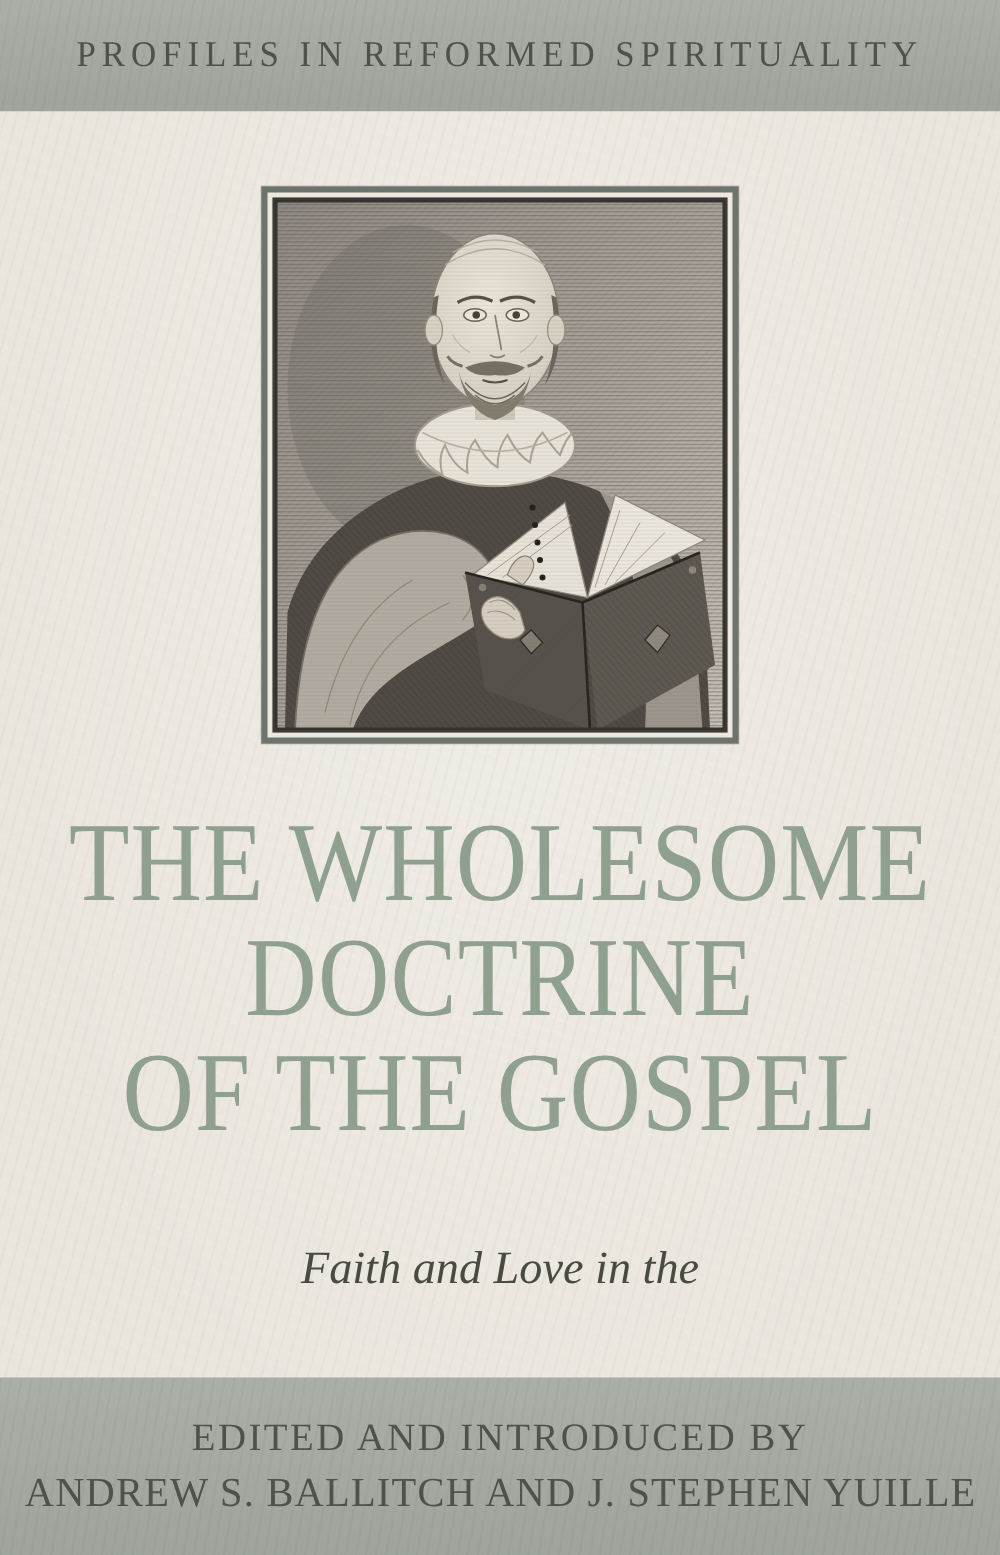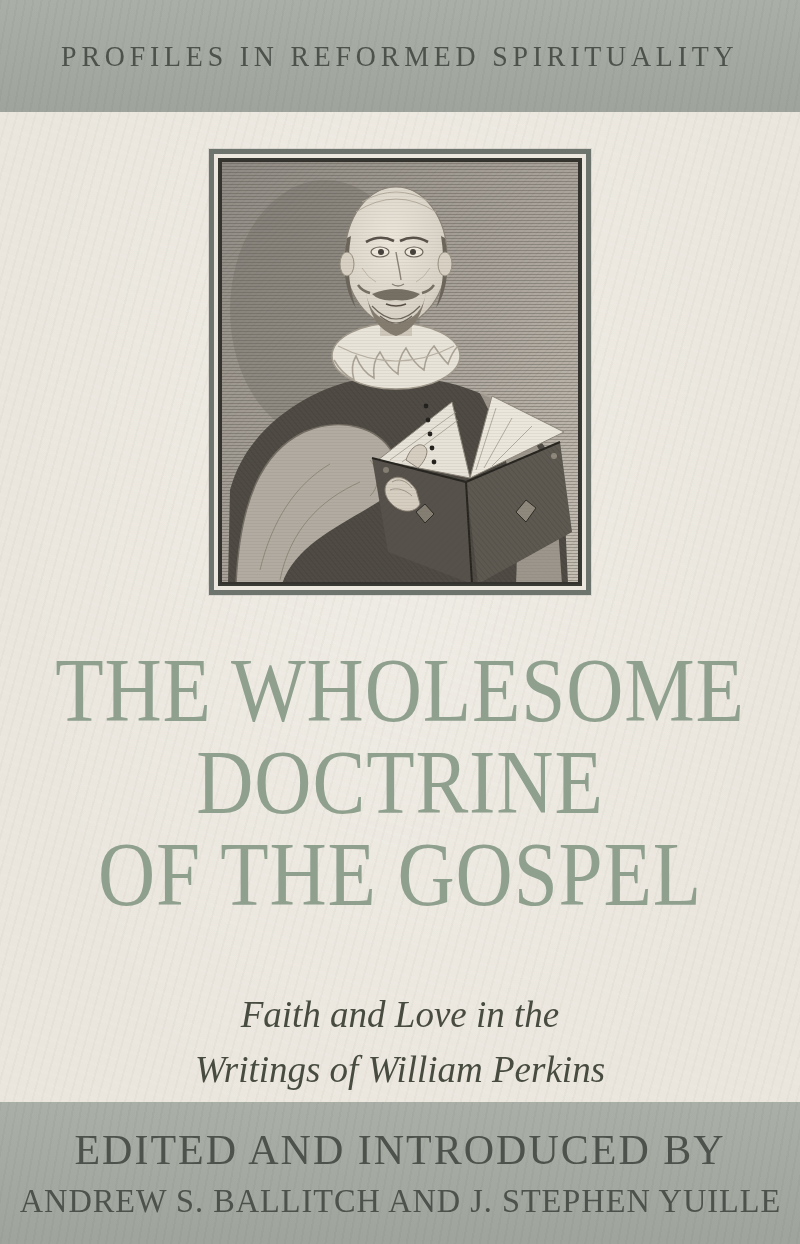--- a/index.html
+++ b/index.html
@@ -17,27 +17,27 @@
   }
   .banner{
     position:absolute;left:0;width:800px;
     background-color:#a5aba2;
     background-image:
       repeating-linear-gradient(100deg, rgba(90,100,90,0.06) 0 2px, rgba(0,0,0,0) 2px 8px),
       linear-gradient(rgba(255,255,255,0.05), rgba(0,0,0,0.04));
     color:#4d524c;
     display:flex;flex-direction:column;align-items:center;justify-content:center;
   }
-  .banner-top{top:0;height:112px;text-align:center;}
+  .banner-top{top:0;height:89px;text-align:center;}
   .banner-bottom{top:1102px;height:142px;gap:9px;}
   .series-text{
     font-size:29px;letter-spacing:5px;white-space:nowrap;
     transform:scaleX(0.96);
   }
-  .credit-line1{font-size:42px;letter-spacing:2px;white-space:nowrap;}
+  .credit-line1{font-size:31px;letter-spacing:2px;white-space:nowrap;}
   .credit-line2{font-size:33px;letter-spacing:1px;white-space:nowrap;transform:scaleX(0.98);}
   .frame{
     position:absolute;left:209px;top:149px;width:382px;height:446px;
     box-sizing:border-box;
     border:5px solid #6d746e;
     background:#ece8df;
     padding:4px;
     box-shadow:0 0 0 1px rgba(0,0,0,0.08);
   }
   .engraving-box{
@@ -182,21 +182,20 @@
   </div>
 
   <div class="title-block">
     <div>THE WHOLESOME</div>
     <div>DOCTRINE</div>
     <div>OF THE GOSPEL</div>
   </div>
 
   <div class="subtitle-block">
     <div>Faith and Love in the</div>
-    <div>Writings of William Perkins</div>
   </div>
 
   <div class="banner banner-bottom">
     <div class="credit-line1">EDITED AND INTRODUCED BY</div>
     <div class="credit-line2">ANDREW S. BALLITCH AND J. STEPHEN YUILLE</div>
   </div>
 
 </div>
 
 </body></html>

